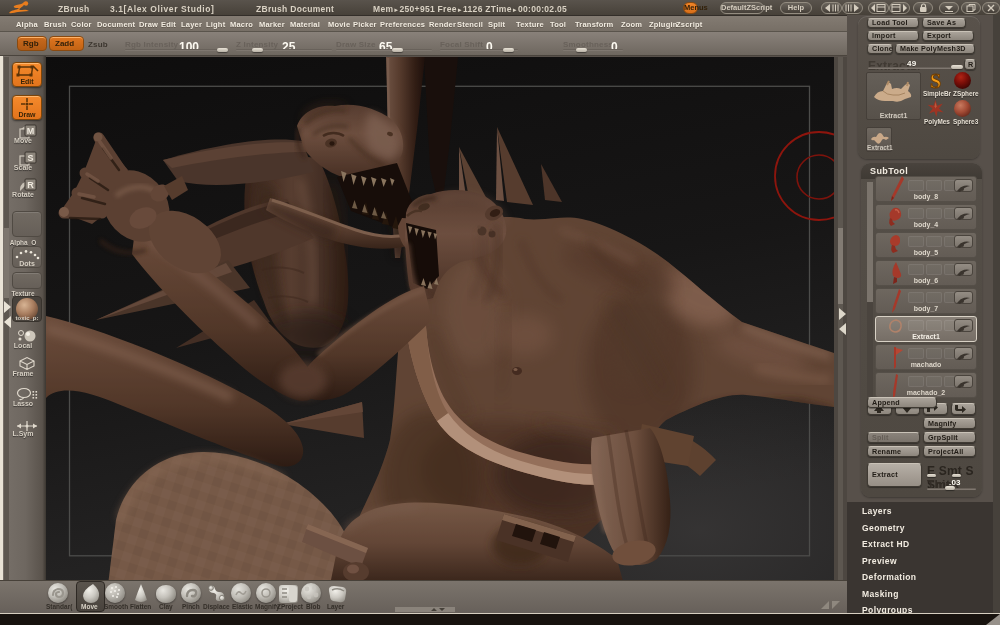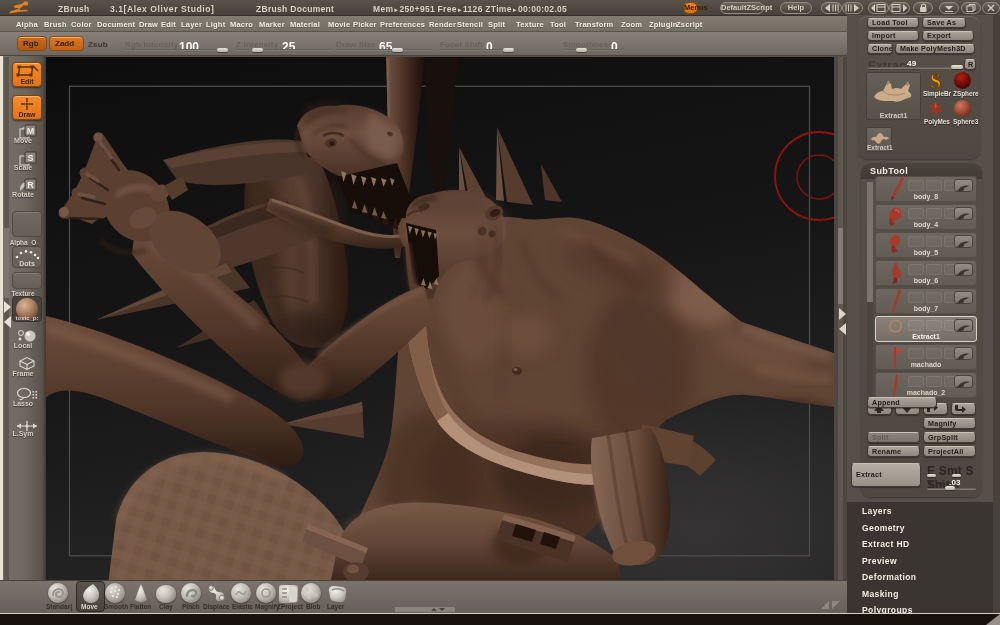--- a/index.html
+++ b/index.html
@@ -758,21 +758,21 @@
       <path d="M60 9 L60 5 Q60 3 63 3 L67 3 L67 1 L71 4.5 L67 8 L67 5 L63 5 L63 9 Z" fill="#2e2922"></path>
       <path d="M88 2 L88 6 Q88 8 91 8 L95 8 L95 10 L99 6.5 L95 3 L95 6 L91 6 L91 2 Z" fill="#2e2922"></path>
     </svg>
 
     <div class="pbtn" style="left:20px;top:382px;width:70px;height:11px;line-height:9px">Append</div>
     <div class="pbtn" style="left:76px;top:403px;width:53px;height:11px;line-height:9px">Magnify</div>
     <div class="pbtn" style="left:20px;top:417px;width:53px;height:11px;line-height:9px;color:#655e57;background:linear-gradient(#8a837b,#7a736b)">Split</div>
     <div class="pbtn" style="left:76px;top:417px;width:53px;height:11px;line-height:9px">GrpSplit</div>
     <div class="pbtn" style="left:20px;top:431px;width:53px;height:11px;line-height:9px">Rename</div>
     <div class="pbtn" style="left:76px;top:431px;width:53px;height:11px;line-height:9px">ProjectAll</div>
-    <div class="pbtn" style="left:4px;top:448px;width:70px;height:24px;line-height:22px;background:linear-gradient(#b6afa6,#978f86)">Extract</div>
+    <div class="pbtn" style="left:20px;top:448px;width:55px;height:24px;line-height:22px;background:linear-gradient(#b6afa6,#978f86)">Extract</div>
     <span class="dimtxt" style="left:80px;top:449px;color:#2a251f">E Smt S Smt</span>
     <div class="shandle" style="left:80px;top:459px;width:9px;height:3px"></div>
     <div class="shandle" style="left:105px;top:459px;width:9px;height:3px"></div>
     <span class="dimtxt" style="left:80px;top:463px;color:#332d27">Thick</span>
     <span class="whttxt" style="left:102px;top:463px">.03</span>
     <div class="slider" style="left:80px;top:473px;width:49px;position:absolute"></div>
     <div class="shandle" style="left:98px;top:471px;width:10px;height:4px"></div>
 
     <div class="abs" style="left:0px;top:487px;width:153px;height:123px;background:#3a3531"></div>
     <span class="sechead" style="top:491px">Layers</span>

